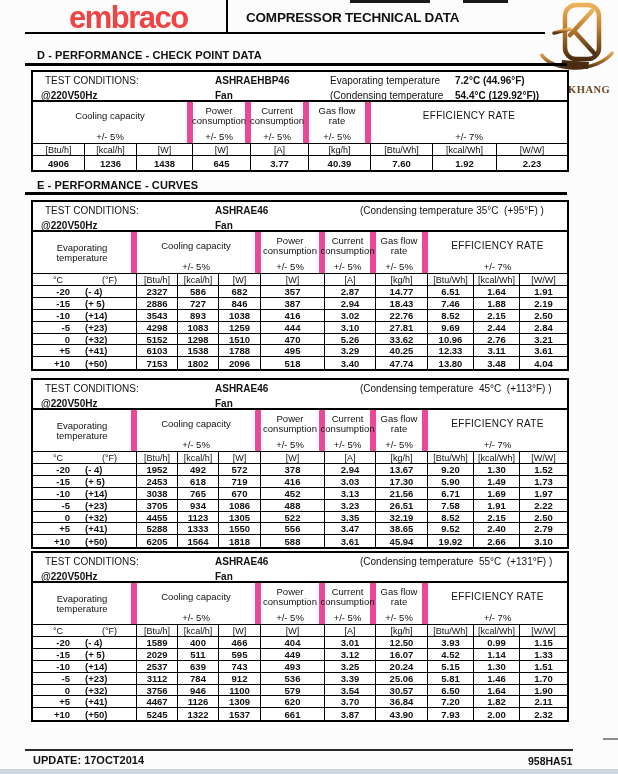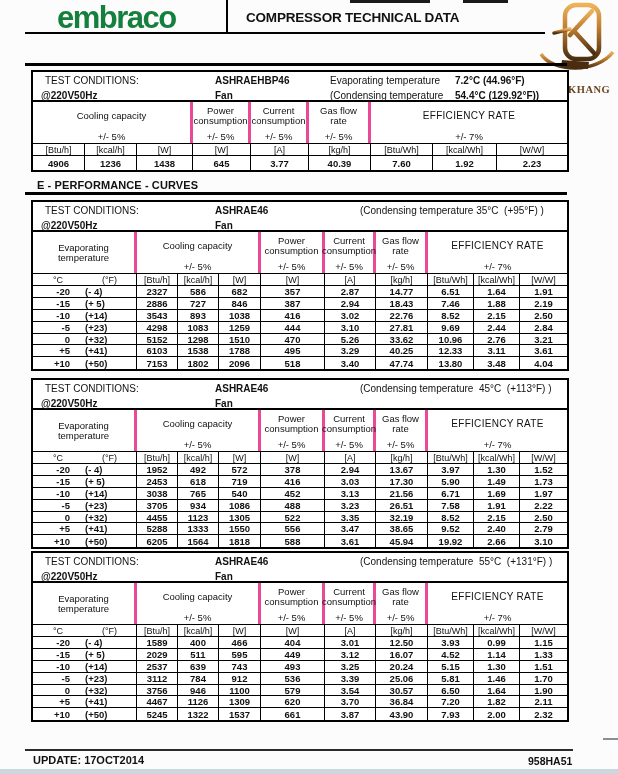--- a/index.html
+++ b/index.html
@@ -8,22 +8,22 @@
           font-family:"Liberation Sans","DejaVu Sans",sans-serif; color:#111; }
 
   
   .artifact { position:absolute; background:#1a1a1a; }
   .a1 { left:350px; top:0; width:80px; height:2.5px; }
   .a2 { left:463px; top:0; width:45px; height:2.5px; }
   .a3 { left:603px; top:738px; width:15px; height:2px; background:#8a8f94; }
   .bottom-strip { position:absolute; left:0; top:769px; width:618px; height:5px; background:#ccd6de; }
 
   
-  .embraco-logo { position:absolute; left:57px; top:0px; font-size:31px; font-weight:700;
-                  letter-spacing:-1.5px; color:#15803d; }
+  .embraco-logo { position:absolute; left:69px; top:0px; font-size:31px; font-weight:700;
+                  letter-spacing:-1.5px; color:#ef4444; }
   .vdiv { position:absolute; left:226px; top:0; width:2px; height:33px; background:#000; }
   .doc-title { position:absolute; left:246px; top:10px; font-size:13.5px; font-weight:700; letter-spacing:-0.2px; }
   .hrule { position:absolute; left:25px; top:32px; width:520px; height:2px; background:#000; }
 
   .bk { position:absolute; left:533px; top:2px; width:85px; text-align:center; }
   .bk-text { font-family:"Liberation Serif","DejaVu Serif",serif; font-weight:700; font-size:10.5px;
              letter-spacing:0.5px; color:#6B4522; white-space:nowrap; }
 
   
   .sec-h { position:absolute; left:37px; font-size:11px; font-weight:700; letter-spacing:0.1px; }
@@ -34,21 +34,21 @@
   
   .table { position:absolute; left:31px; width:538px; border:2px solid #000; background:#fff; }
   .dtable { top:70px; } .et0 { top:200px; } .et1 { top:378px; } .et2 { top:551px; }
 
   .tc { position:relative; height:30px; border-bottom:2px solid #000; }
   .tc-line { position:relative; height:15px; }
   .tc-line span { position:absolute; top:50%; transform:translateY(-50%); font-size:10px; white-space:pre; }
   .b { font-weight:700; }
 
   .hdr { display:flex; height:42px; border-bottom:1px solid #000; }
-  .hg { display:flex; flex-direction:column; border-right:3px solid #ec4899; }
+  .hg { display:flex; flex-direction:column; border-right:6px solid #ec4899; }
   .hg:last-child { border-right:none; }
   .hname { flex:1; display:flex; align-items:center; justify-content:center; text-align:center;
            font-size:9.5px; line-height:10.5px; padding:1px 2px 0; }
   .hname.eff { font-size:10px; letter-spacing:0.3px; }
   .htol { height:14px; display:flex; align-items:center; justify-content:center; font-size:9.5px; }
 
   .dtable .hg:nth-child(1){width:160px;} .dtable .hg:nth-child(2){width:58px;}
   .dtable .hg:nth-child(3){width:58px;}  .dtable .hg:nth-child(4){width:62px;}
   .dtable .hg:nth-child(5){width:196px;}
   .etable .hg:nth-child(1){width:104px;} .etable .hg:nth-child(2){width:124px;}
@@ -113,20 +113,21 @@
       </defs>
       <rect x="32" y="3" width="34" height="54" rx="11" fill="none" stroke="url(#bkg)" stroke-width="4.5"></rect>
       <path d="M59,9 L37,33 M41,29 L61,51" fill="none" stroke="url(#bkg)" stroke-width="4.5" stroke-linecap="round"></path>
       <path d="M21,31 L37,27" fill="none" stroke="url(#bkg)" stroke-width="3.5" stroke-linecap="round"></path>
       <path d="M8,52 C20,71 64,71 80,50" fill="none" stroke="url(#bkg)" stroke-width="3.5"></path>
       <path d="M29,58 L56,60 L55,67 L28,65 Z" fill="#4A2D11"></path>
     </svg>
     <div class="bk-text">BẢO KHANG</div>
   </div>
 
+  <div class="sec-h d">D - PERFORMANCE - CHECK POINT DATA</div>
   <div class="sec-rule d"></div>
 
   <div class="table dtable">
     <div class="tc">
       <div class="tc-line">
         <span style="left:12px">TEST CONDITIONS:</span>
         <span class="b" style="left:182px">ASHRAEHBP46</span>
         <span style="left:297px">Evaporating temperature</span>
         <span class="b" style="left:422px">7.2°C (44.96°F)</span>
       </div>
@@ -384,21 +385,21 @@
         </div>
         <div class="trow egrid e-data-row">
           <div class="cell num">-20</div>
           <div class="cell num">(- 4)</div>
           <div class="cell num">1952</div>
           <div class="cell num">492</div>
           <div class="cell num">572</div>
           <div class="cell num">378</div>
           <div class="cell num">2.94</div>
           <div class="cell num">13.67</div>
-          <div class="cell num">3.97</div>
+          <div class="cell num">9.20</div>
           <div class="cell num">1.30</div>
           <div class="cell num">1.52</div>
         </div>
         <div class="trow egrid e-data-row">
           <div class="cell num">-15</div>
           <div class="cell num">(+ 5)</div>
           <div class="cell num">2453</div>
           <div class="cell num">618</div>
           <div class="cell num">719</div>
           <div class="cell num">416</div>
@@ -406,21 +407,21 @@
           <div class="cell num">17.30</div>
           <div class="cell num">5.90</div>
           <div class="cell num">1.49</div>
           <div class="cell num">1.73</div>
         </div>
         <div class="trow egrid e-data-row">
           <div class="cell num">-10</div>
           <div class="cell num">(+14)</div>
           <div class="cell num">3038</div>
           <div class="cell num">765</div>
-          <div class="cell num">540</div>
+          <div class="cell num">670</div>
           <div class="cell num">452</div>
           <div class="cell num">3.13</div>
           <div class="cell num">21.56</div>
           <div class="cell num">6.71</div>
           <div class="cell num">1.69</div>
           <div class="cell num">1.97</div>
         </div>
         <div class="trow egrid e-data-row">
           <div class="cell num">-5</div>
           <div class="cell num">(+23)</div>

